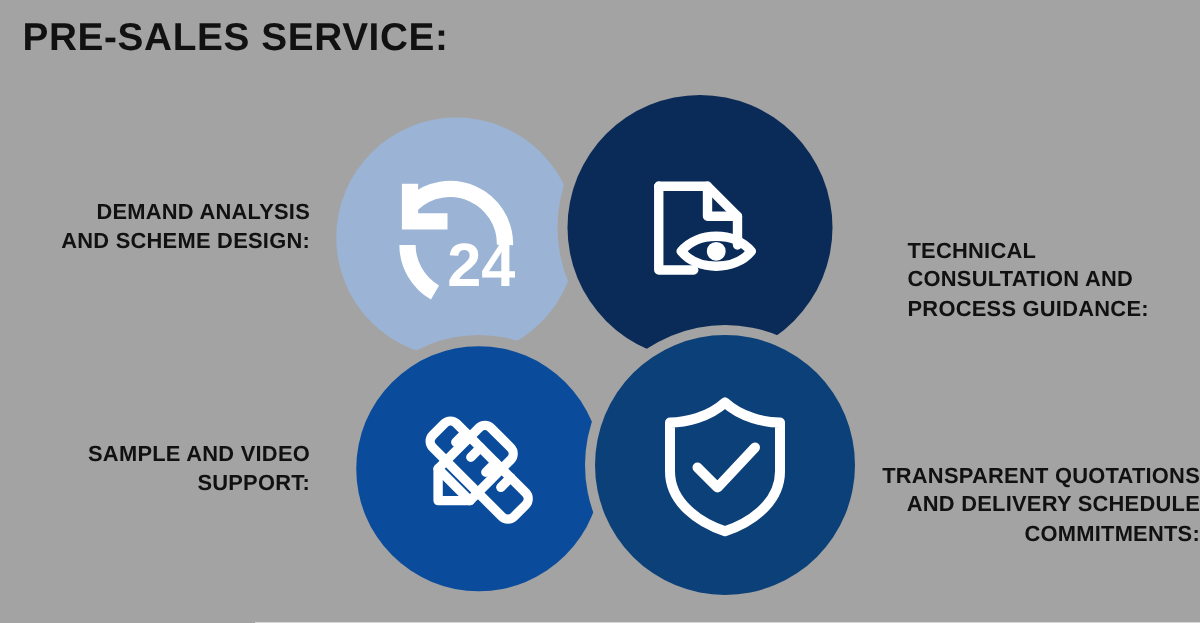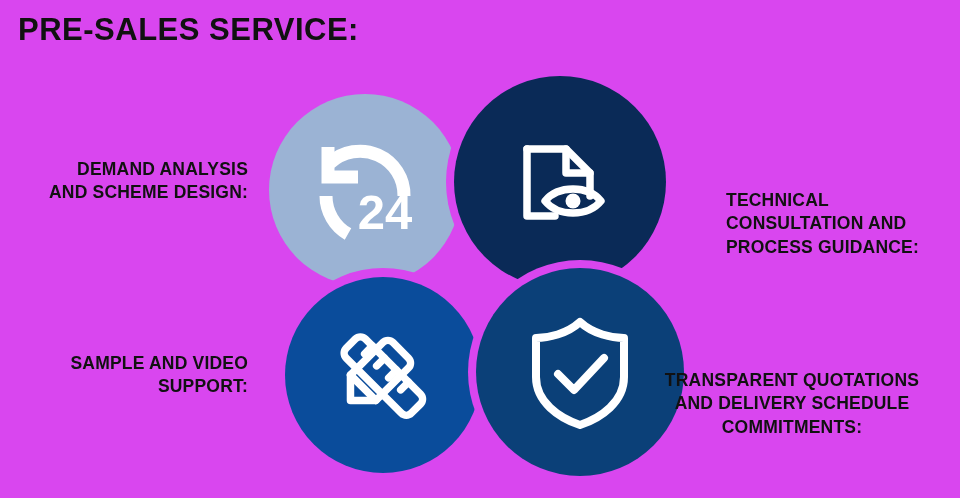--- a/index.html
+++ b/index.html
@@ -7,21 +7,21 @@
     width: 960px;
     height: 498px;
     background: #ffffff;
     font-family: "Liberation Sans", sans-serif;
     overflow: hidden;
   }
   .page {
     position: relative;
     width: 960px;
     height: 498px;
-    background: #d946ef;
+    background: #a3a3a3;
   }
 
   
   .page-title {
     position: absolute;
     left: 18px;
     top: 12px;
     font-size: 31px;
     font-weight: bold;
     letter-spacing: 0.5px;
@@ -47,21 +47,21 @@
     color: #111111;
     letter-spacing: 0.2px;
     white-space: pre-line;
   }
   .label.right-align { text-align: right; }
   .label.left-align  { text-align: left; margin-top: 28px; }
 
   #label-demand       { right: 712px; top: 158px; width: 280px; }
   #label-technical    { left: 726px;  top: 161px; width: 226px; text-align: left; }
   #label-sample       { right: 712px; top: 352px; width: 280px; }
-  #label-transparent  { left: 646px;  top: 341px; width: 292px; text-align: center; }
+  #label-transparent  { left: 668px;  top: 341px; width: 292px; text-align: right; }
 </style>
 </head>
 <body>
 
 <div class="page">
 
   <h1 class="page-title">PRE-SALES SERVICE:</h1>
 
   <svg class="cluster" viewBox="0 0 960 498" xmlns="http://www.w3.org/2000/svg">
     <defs>

